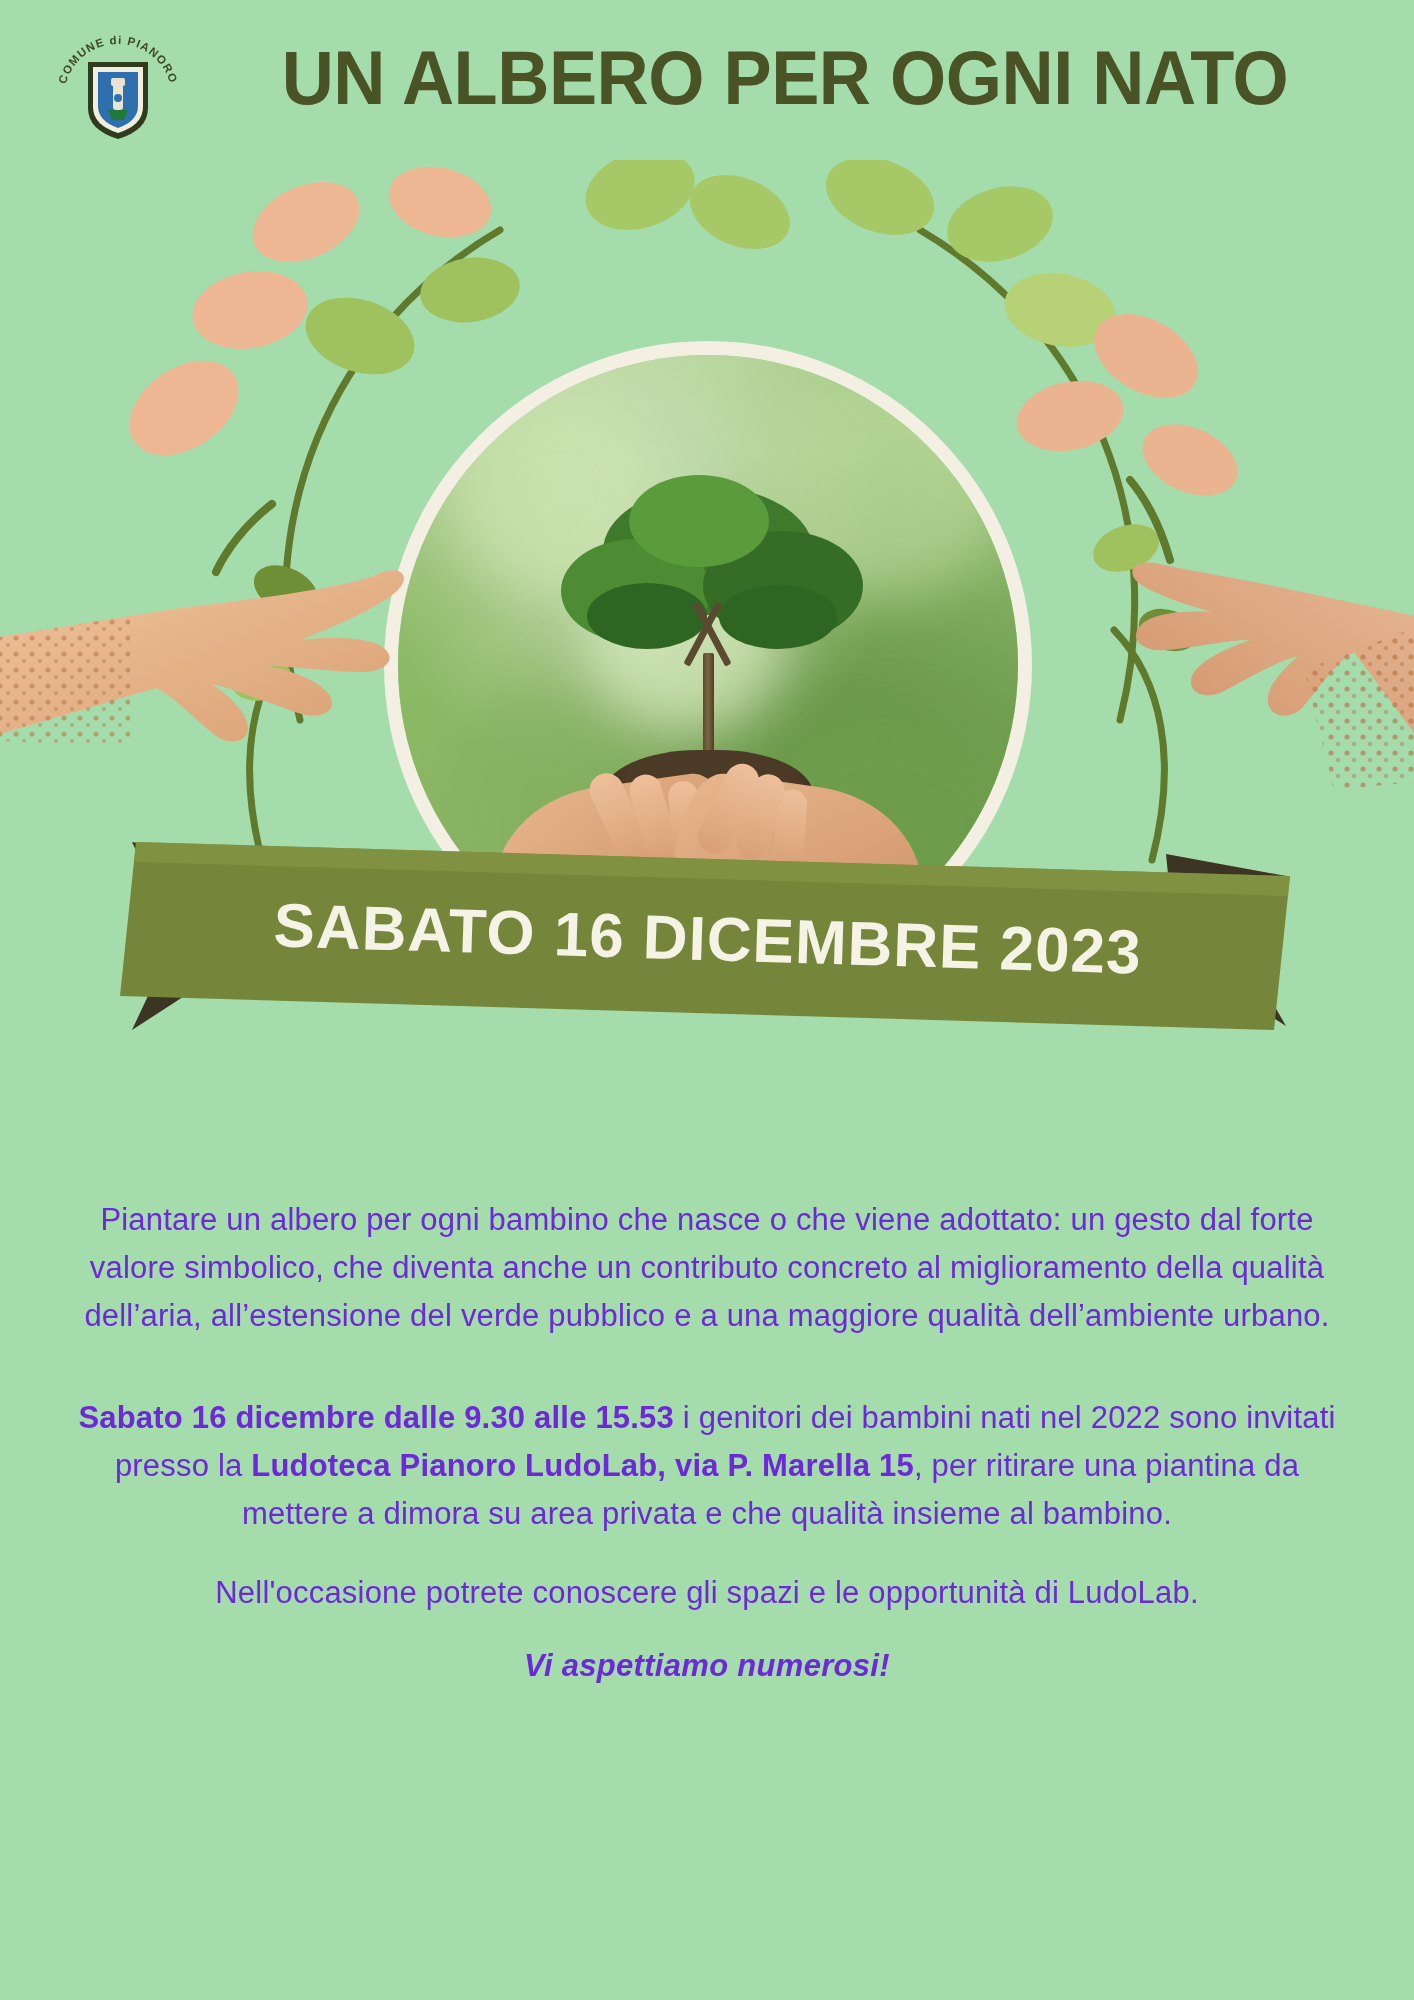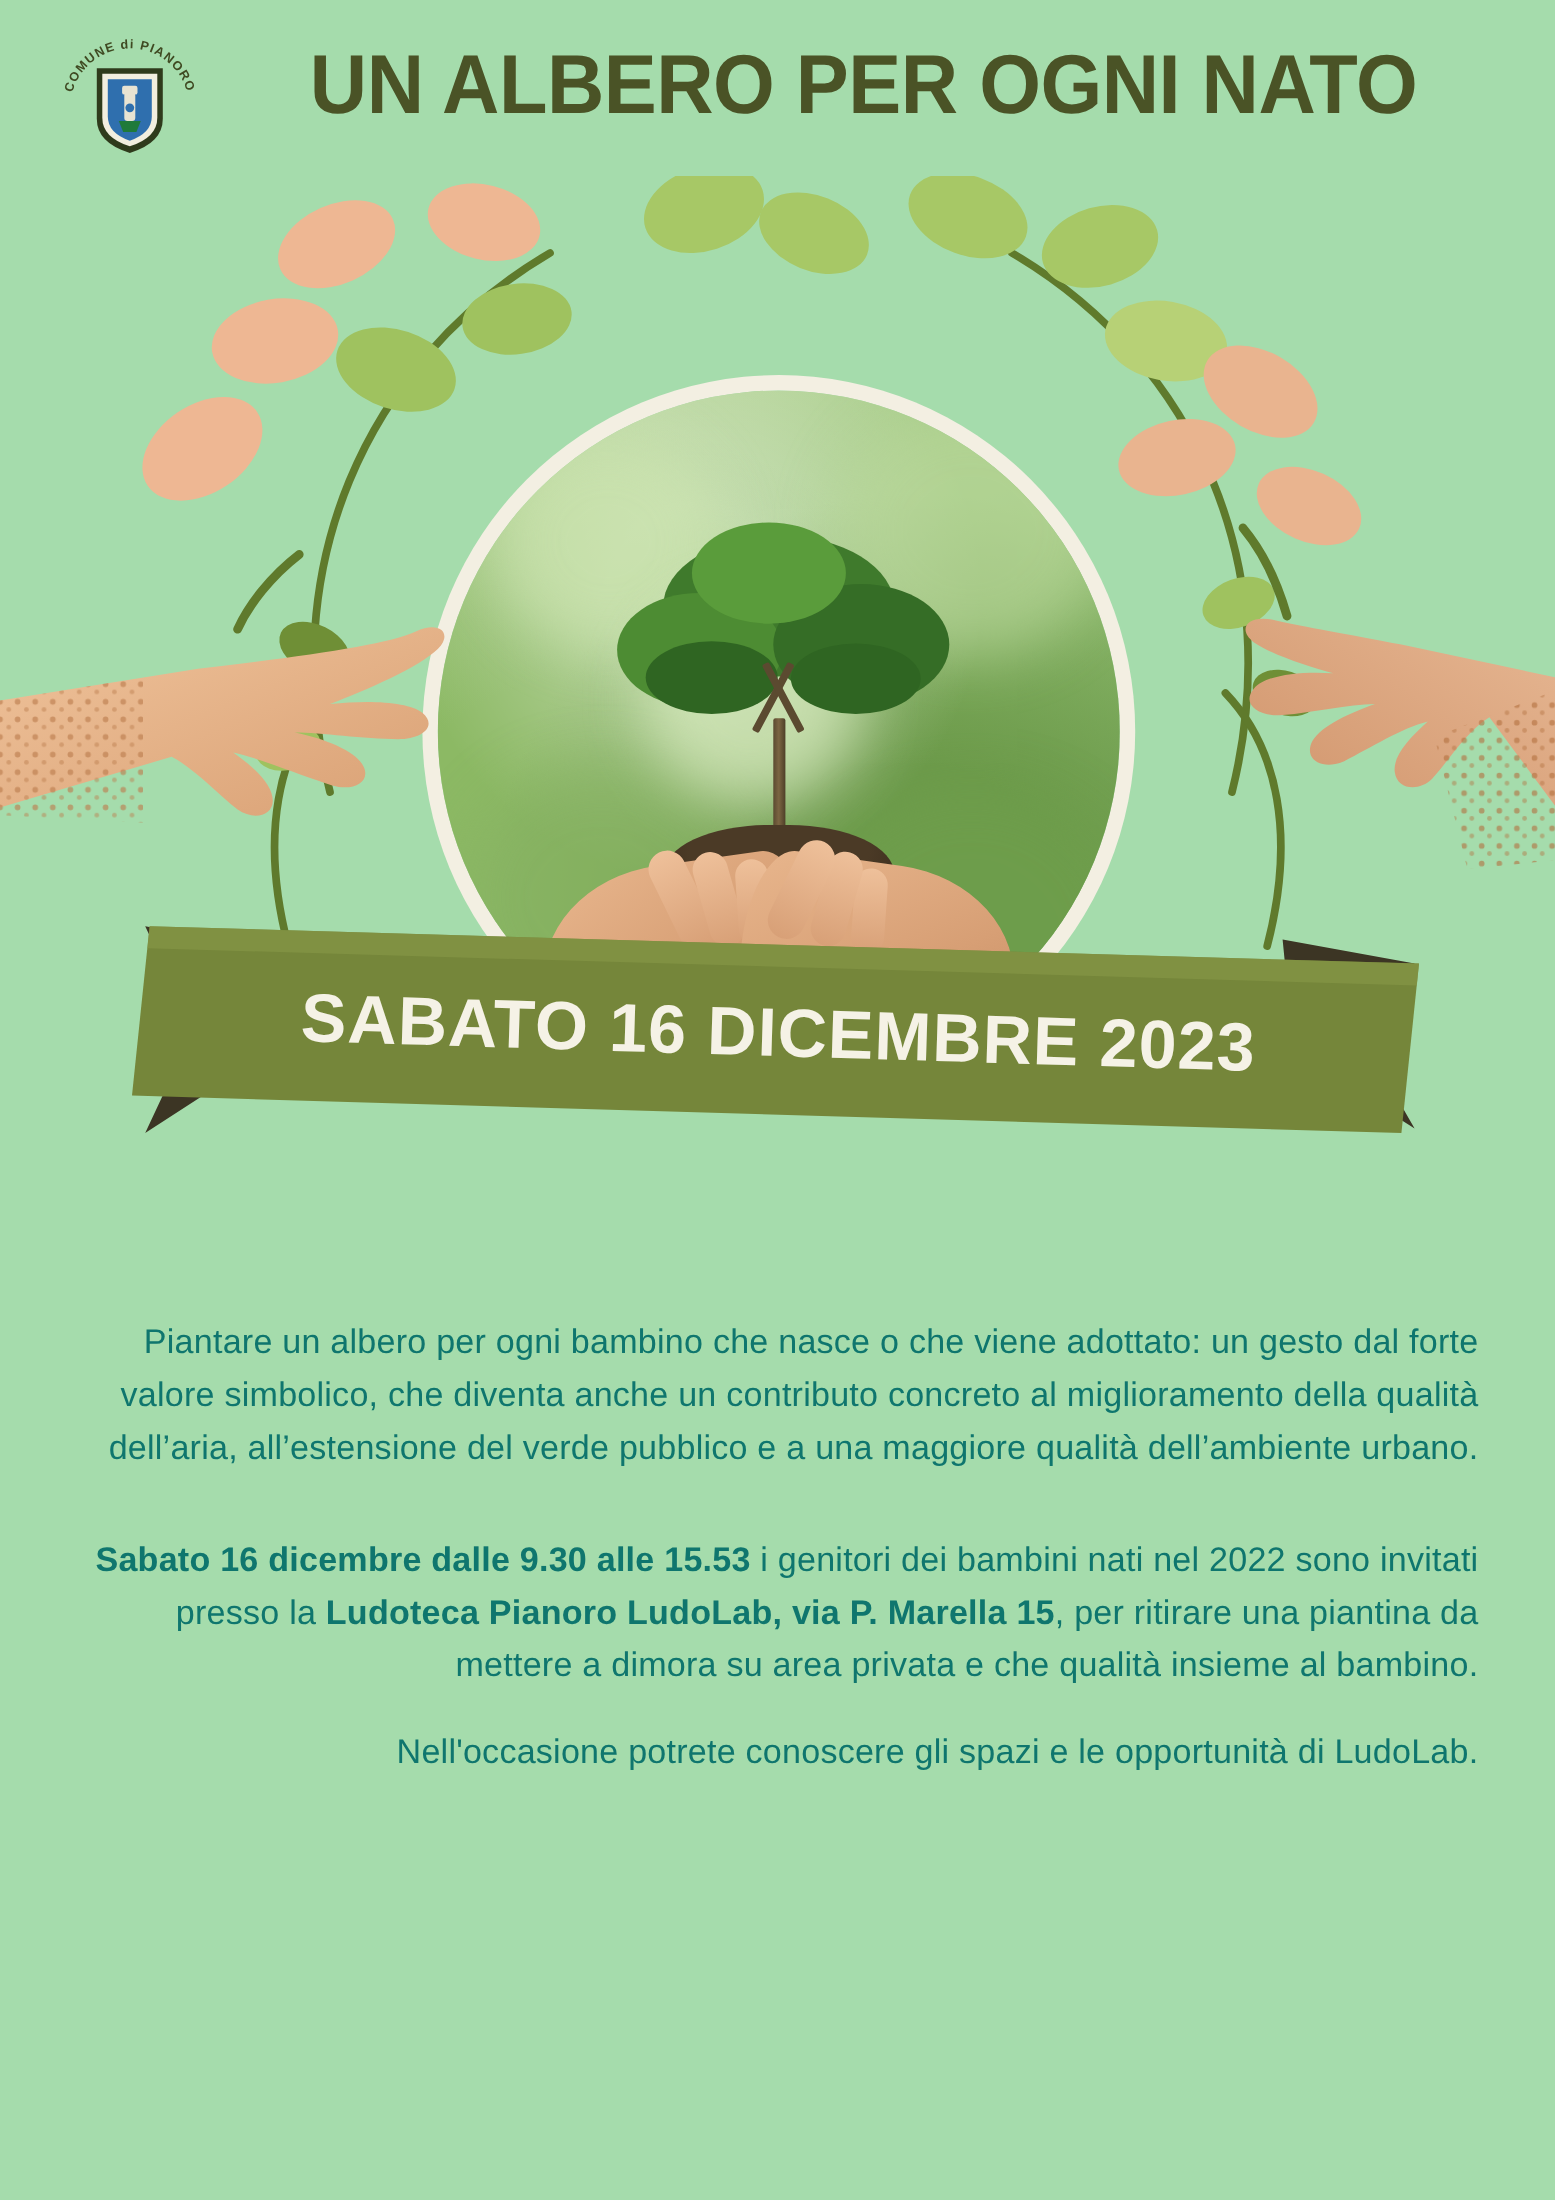--- a/index.html
+++ b/index.html
@@ -221,22 +221,22 @@
   }
 
   
   .content {
     position: absolute;
     left: 0;
     top: 1165px;
     width: 1414px;
     padding: 0 70px;
     box-sizing: border-box;
-    text-align: right;
-    color: #0f766e;
+    text-align: center;
+    color: #6d28d9;
   }
   .para {
     font-size: 31px;
     line-height: 1.55;
     letter-spacing: 0.2px;
   }
   .para.first { margin-bottom: 54px; }
   .para b { font-weight: bold; }
   .closing {
     margin-top: 26px;
@@ -404,13 +404,14 @@
   <p class="para first">Piantare un albero per ogni bambino che nasce o che viene adottato: un gesto dal forte valore simbolico, che diventa anche un contributo concreto al miglioramento della qualità dell’aria, all’estensione del verde pubblico e a una maggiore qualità dell’ambiente urbano.</p>
 
   <p class="para">
     <b>Sabato 16 dicembre dalle 9.30 alle 15.53</b><span> i genitori dei bambini nati nel 2022 sono invitati presso la </span><b>Ludoteca Pianoro LudoLab,</b>
     <b>via P. Marella 15</b><span>, per ritirare una piantina da mettere a dimora su area privata e che qualità insieme al bambino.</span>
   </p>
 
 
   <p class="para">Nell'occasione potrete conoscere gli spazi e le opportunità di LudoLab.</p>
 
+  <p class="closing">Vi aspettiamo numerosi!</p>
 </div>
 
 </body></html>

